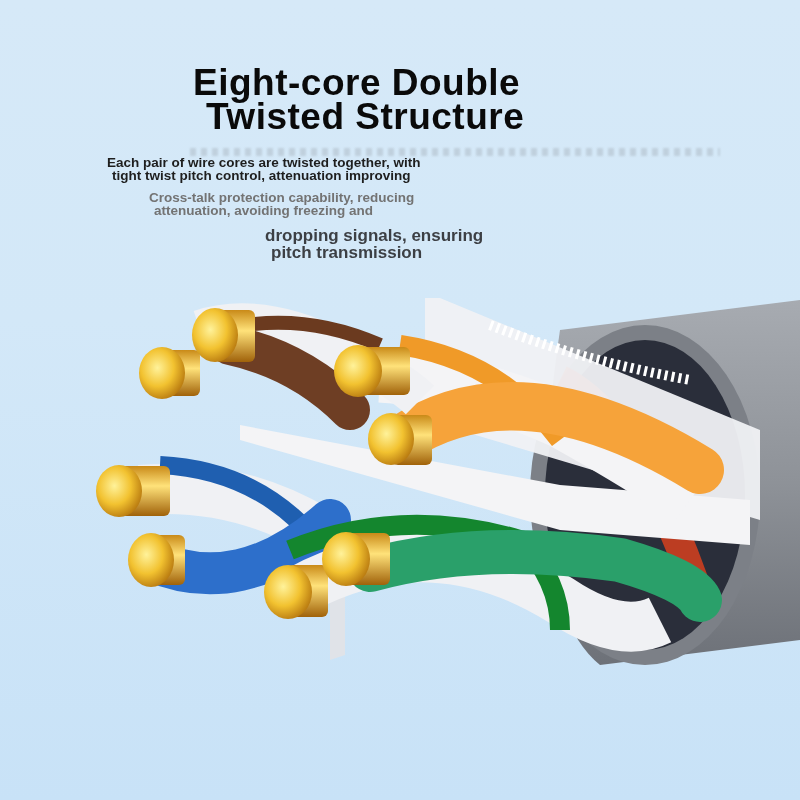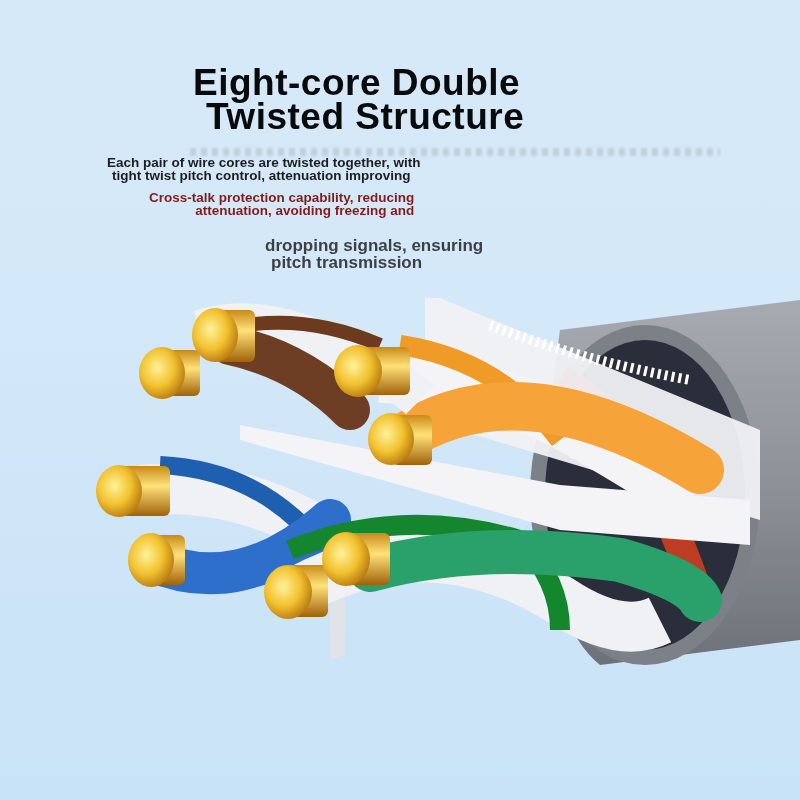--- a/index.html
+++ b/index.html
@@ -5,23 +5,23 @@
   html, body { margin:0; padding:0; }
   body { width:800px; height:800px; overflow:hidden; position:relative;
     background: linear-gradient(180deg, #d6e9f8 0%, #d3e8f8 40%, #c8e2f7 100%);
     font-family: "Liberation Sans", sans-serif; }
   .title { position:absolute; left:0; width:800px; text-align:left; font-weight:bold; color:#0a0a0a; font-size:37px; line-height:38px; letter-spacing:0.5px; }
   .t1 { top:64px; left:193px; }
   .t2 { top:98px; left:206px; }
   .p { position:absolute; font-weight:bold; font-size:14px; line-height:13px; white-space:nowrap; }
   .p1 { top:156px; left:89px; color:#1e1e1e; font-size:13.5px;margin-left:18px; }
   .p1 .l2 { padding-left:5px; }
-  .p2 { top:191px; left:149px; color:#7f1d1d; font-size:13.5px; }
-  .p2 .l2 { padding-left:5px;text-align:right; }
-  .p3 { top:227px; left:265px; color:#3c3f44; font-size:17px; line-height:17px;margin-top:10px; }
+  .p2 { top:191px; left:149px; color:#737373; font-size:13.5px; }
+  .p2 .l2 { padding-left:5px; }
+  .p3 { top:227px; left:265px; color:#3c3f44; font-size:17px; line-height:17px; }
   .p3 .l2 { padding-left:6px; }
   .line { display:block; }
   .blur { position:absolute; top:148px; height:8px; left:190px; width:530px; filter:blur(1.2px); opacity:0.35;
     background: repeating-linear-gradient(90deg,#9aa4ad 0 6px, transparent 6px 11px); }
   svg.cable { position:absolute; left:0; top:0; }
 </style>
 </head>
 <body>
 
 <div>

